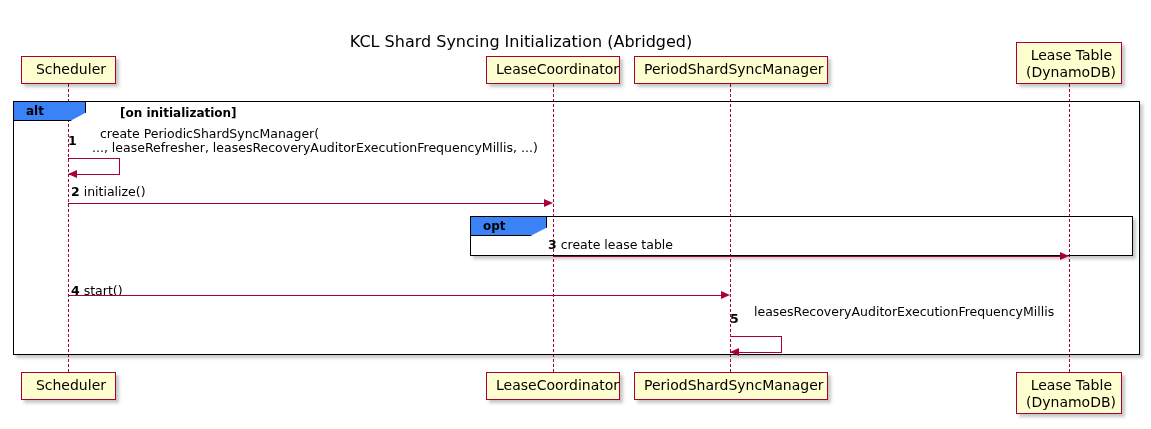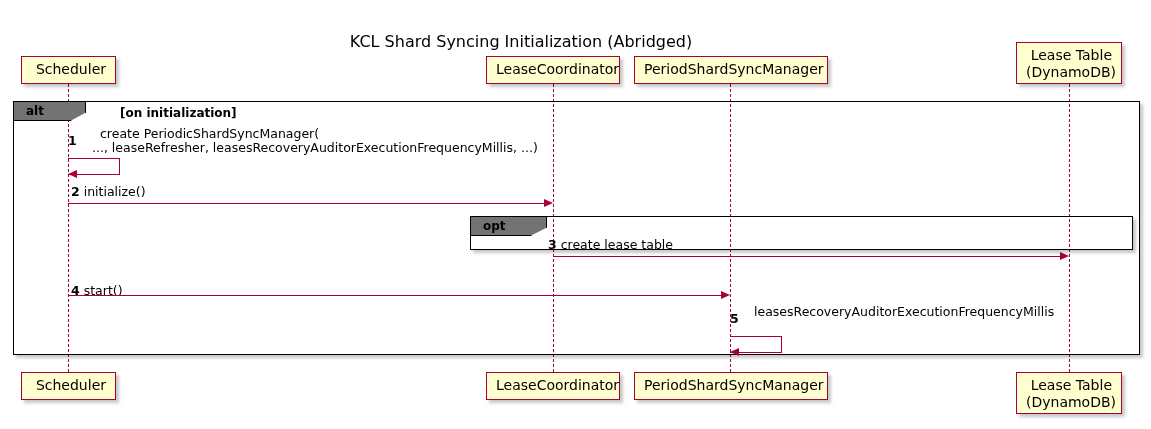--- a/index.html
+++ b/index.html
@@ -53,21 +53,21 @@
     border: 1.5px solid #000000;
     box-sizing: border-box;
     background: transparent;
     box-shadow: 3px 3px 3px rgba(0,0,0,0.22);
   }
   .fragment-label {
     position: absolute;
     top: 0;
     left: 0;
     height: 19px;
-    background: #737373;
+    background: #3b82f6;
     border-right: 1.5px solid #000000;
     border-bottom: 1.5px solid #000000;
     font-size: 12px;
     font-weight: bold;
     color: #000000;
     padding: 2px 20px 1px 12px;
     box-sizing: border-box;
     line-height: 15px;
     clip-path: polygon(0 0, 100% 0, 100% 55%, 78% 100%, 0 100%);
   }
@@ -171,21 +171,21 @@
   <div class="self-box" style="left:68px; top:158px; width:52px; height:17px;"></div>
   <div class="arrow-head-l" style="left:68px; top:170px;"></div>
 
   <div class="msg" style="left:71px; top:185px;">
     <span class="num">2</span>
     <span>initialize()</span>
   </div>
   <div class="arrow-line" style="left:68px; top:203px; width:477px;"></div>
   <div class="arrow-head-r" style="left:544px; top:199px;"></div>
 
-  <div class="fragment" style="left:470px; top:216px; width:663px; height:34px;">
+  <div class="fragment" style="left:470px; top:216px; width:663px; height:40px;">
     <div class="fragment-label" style="width:76px;">opt</div>
   </div>
 
   <div class="msg" style="left:548px; top:238px;">
     <span class="num">3</span>
     <span>create lease table</span>
   </div>
   <div class="arrow-line" style="left:553px; top:256px; width:508px;"></div>
   <div class="arrow-head-r" style="left:1060px; top:252px;"></div>
 

